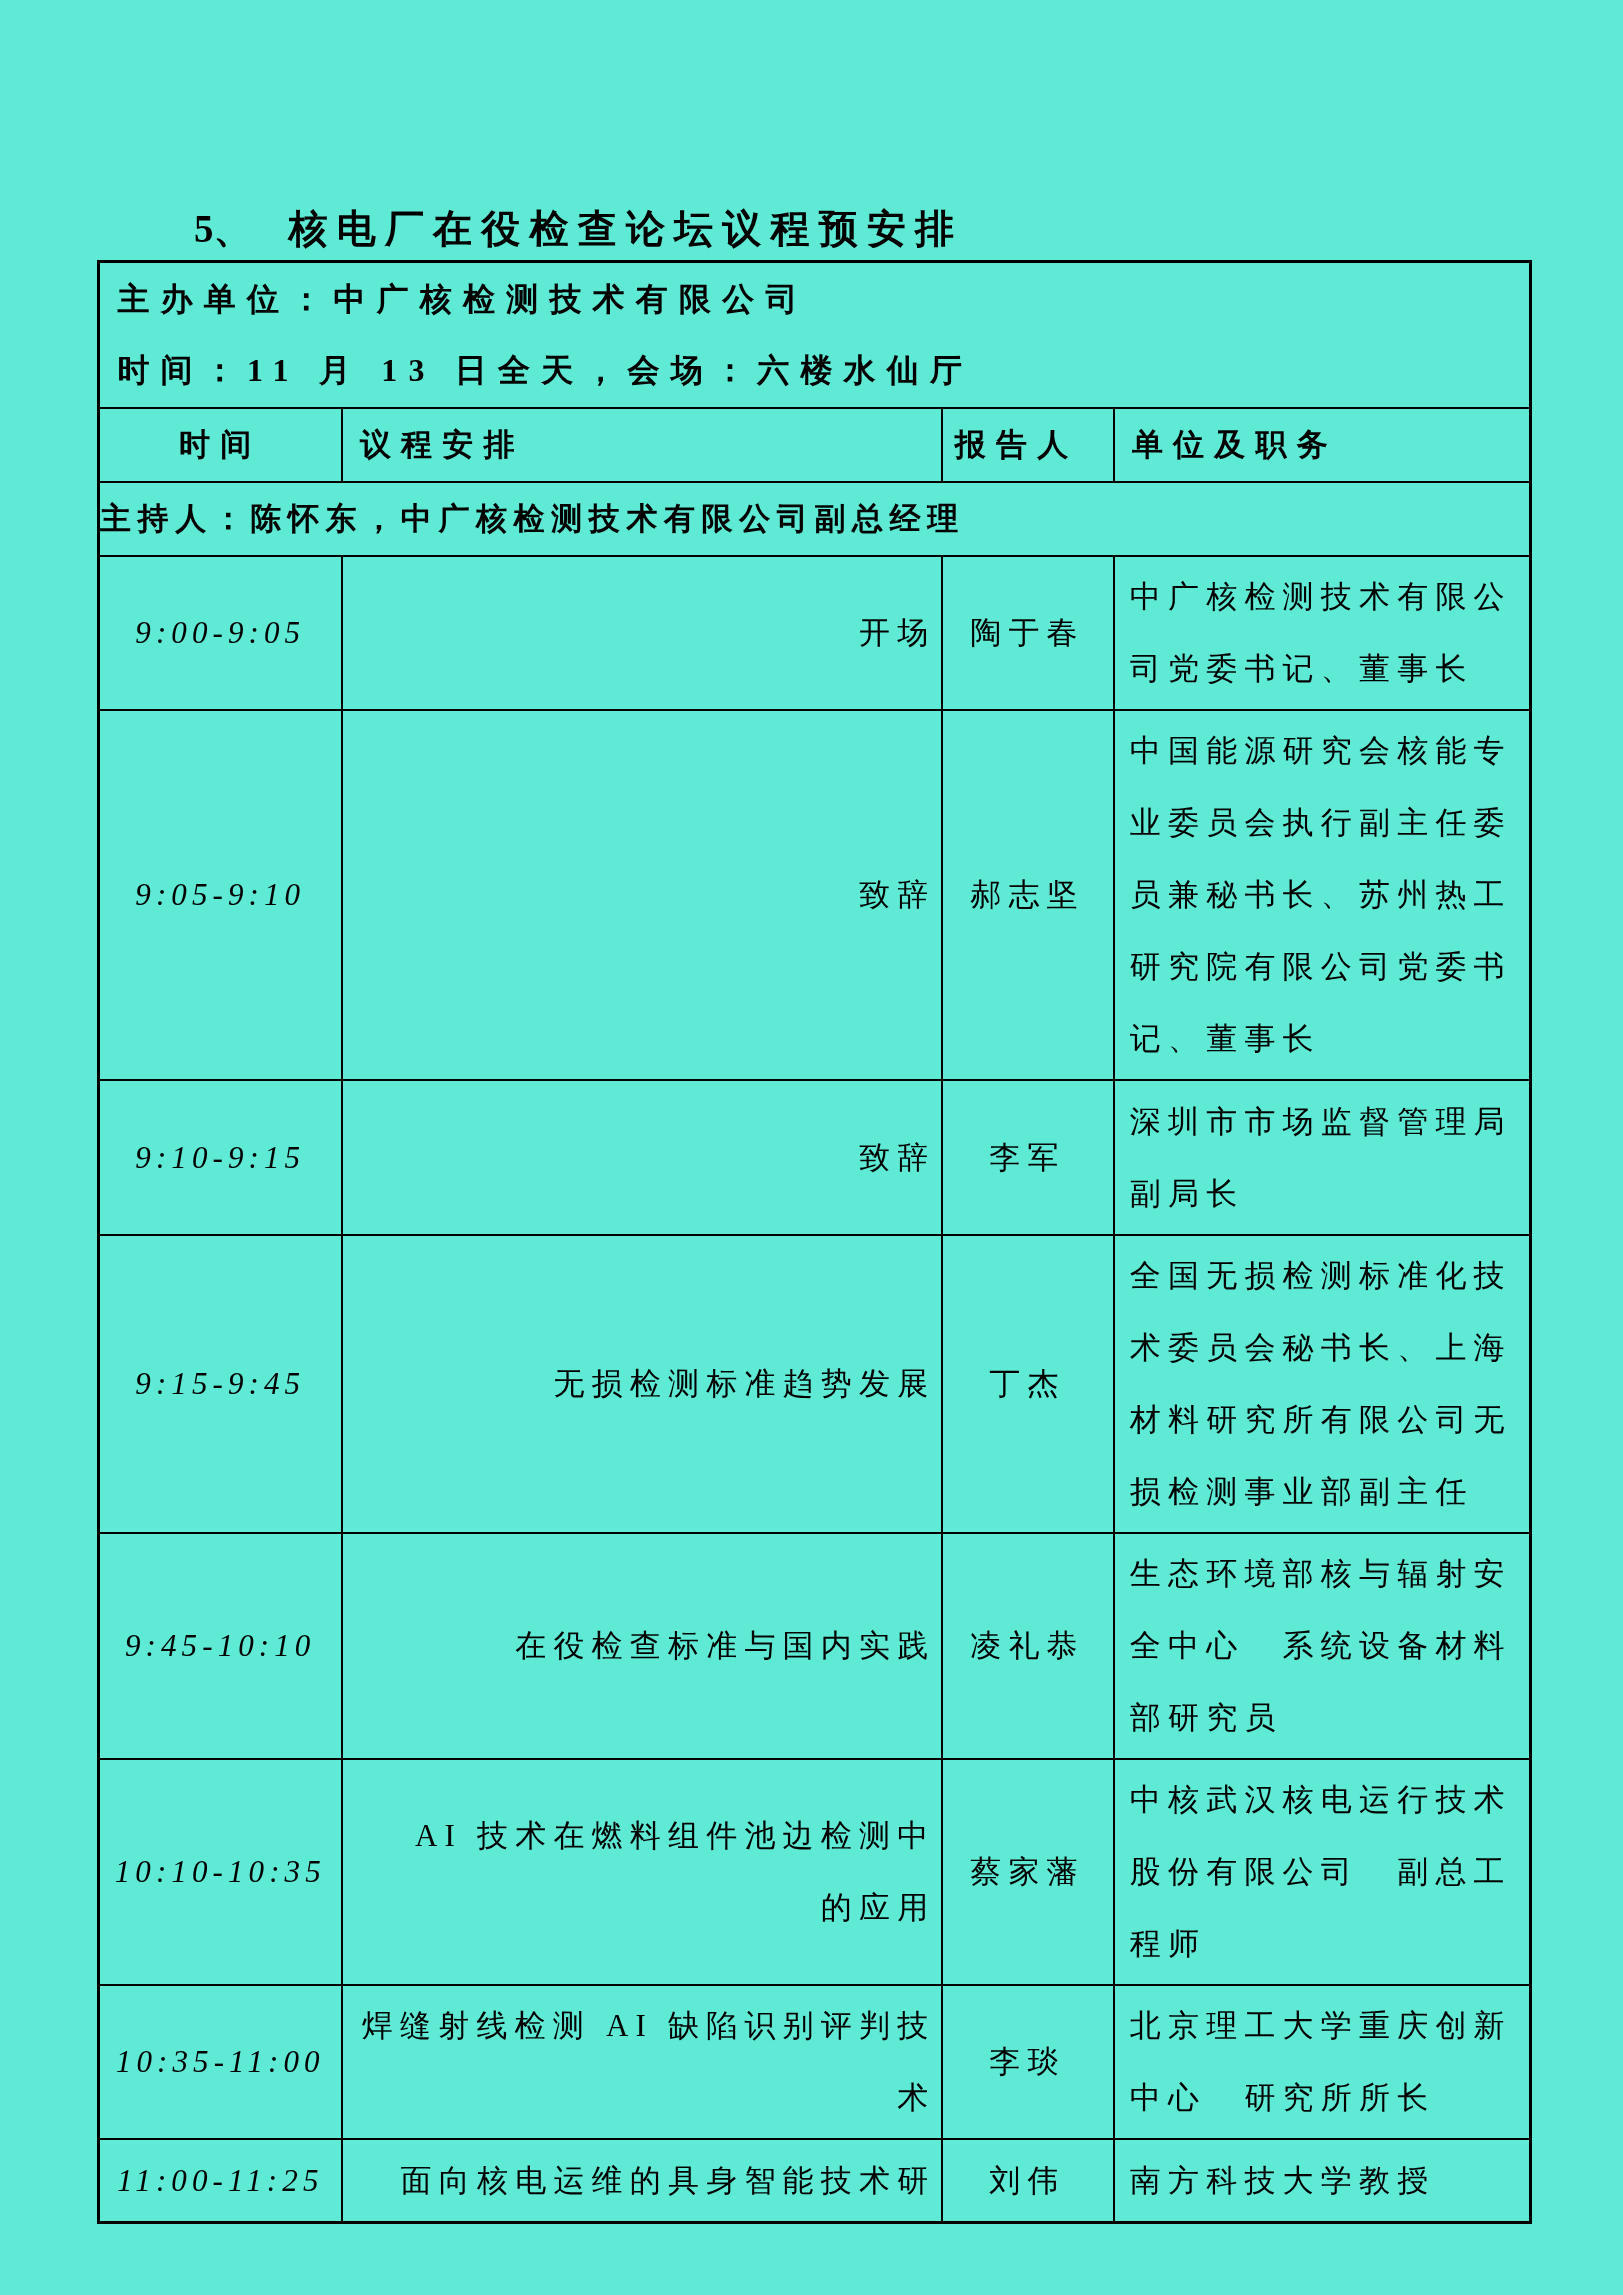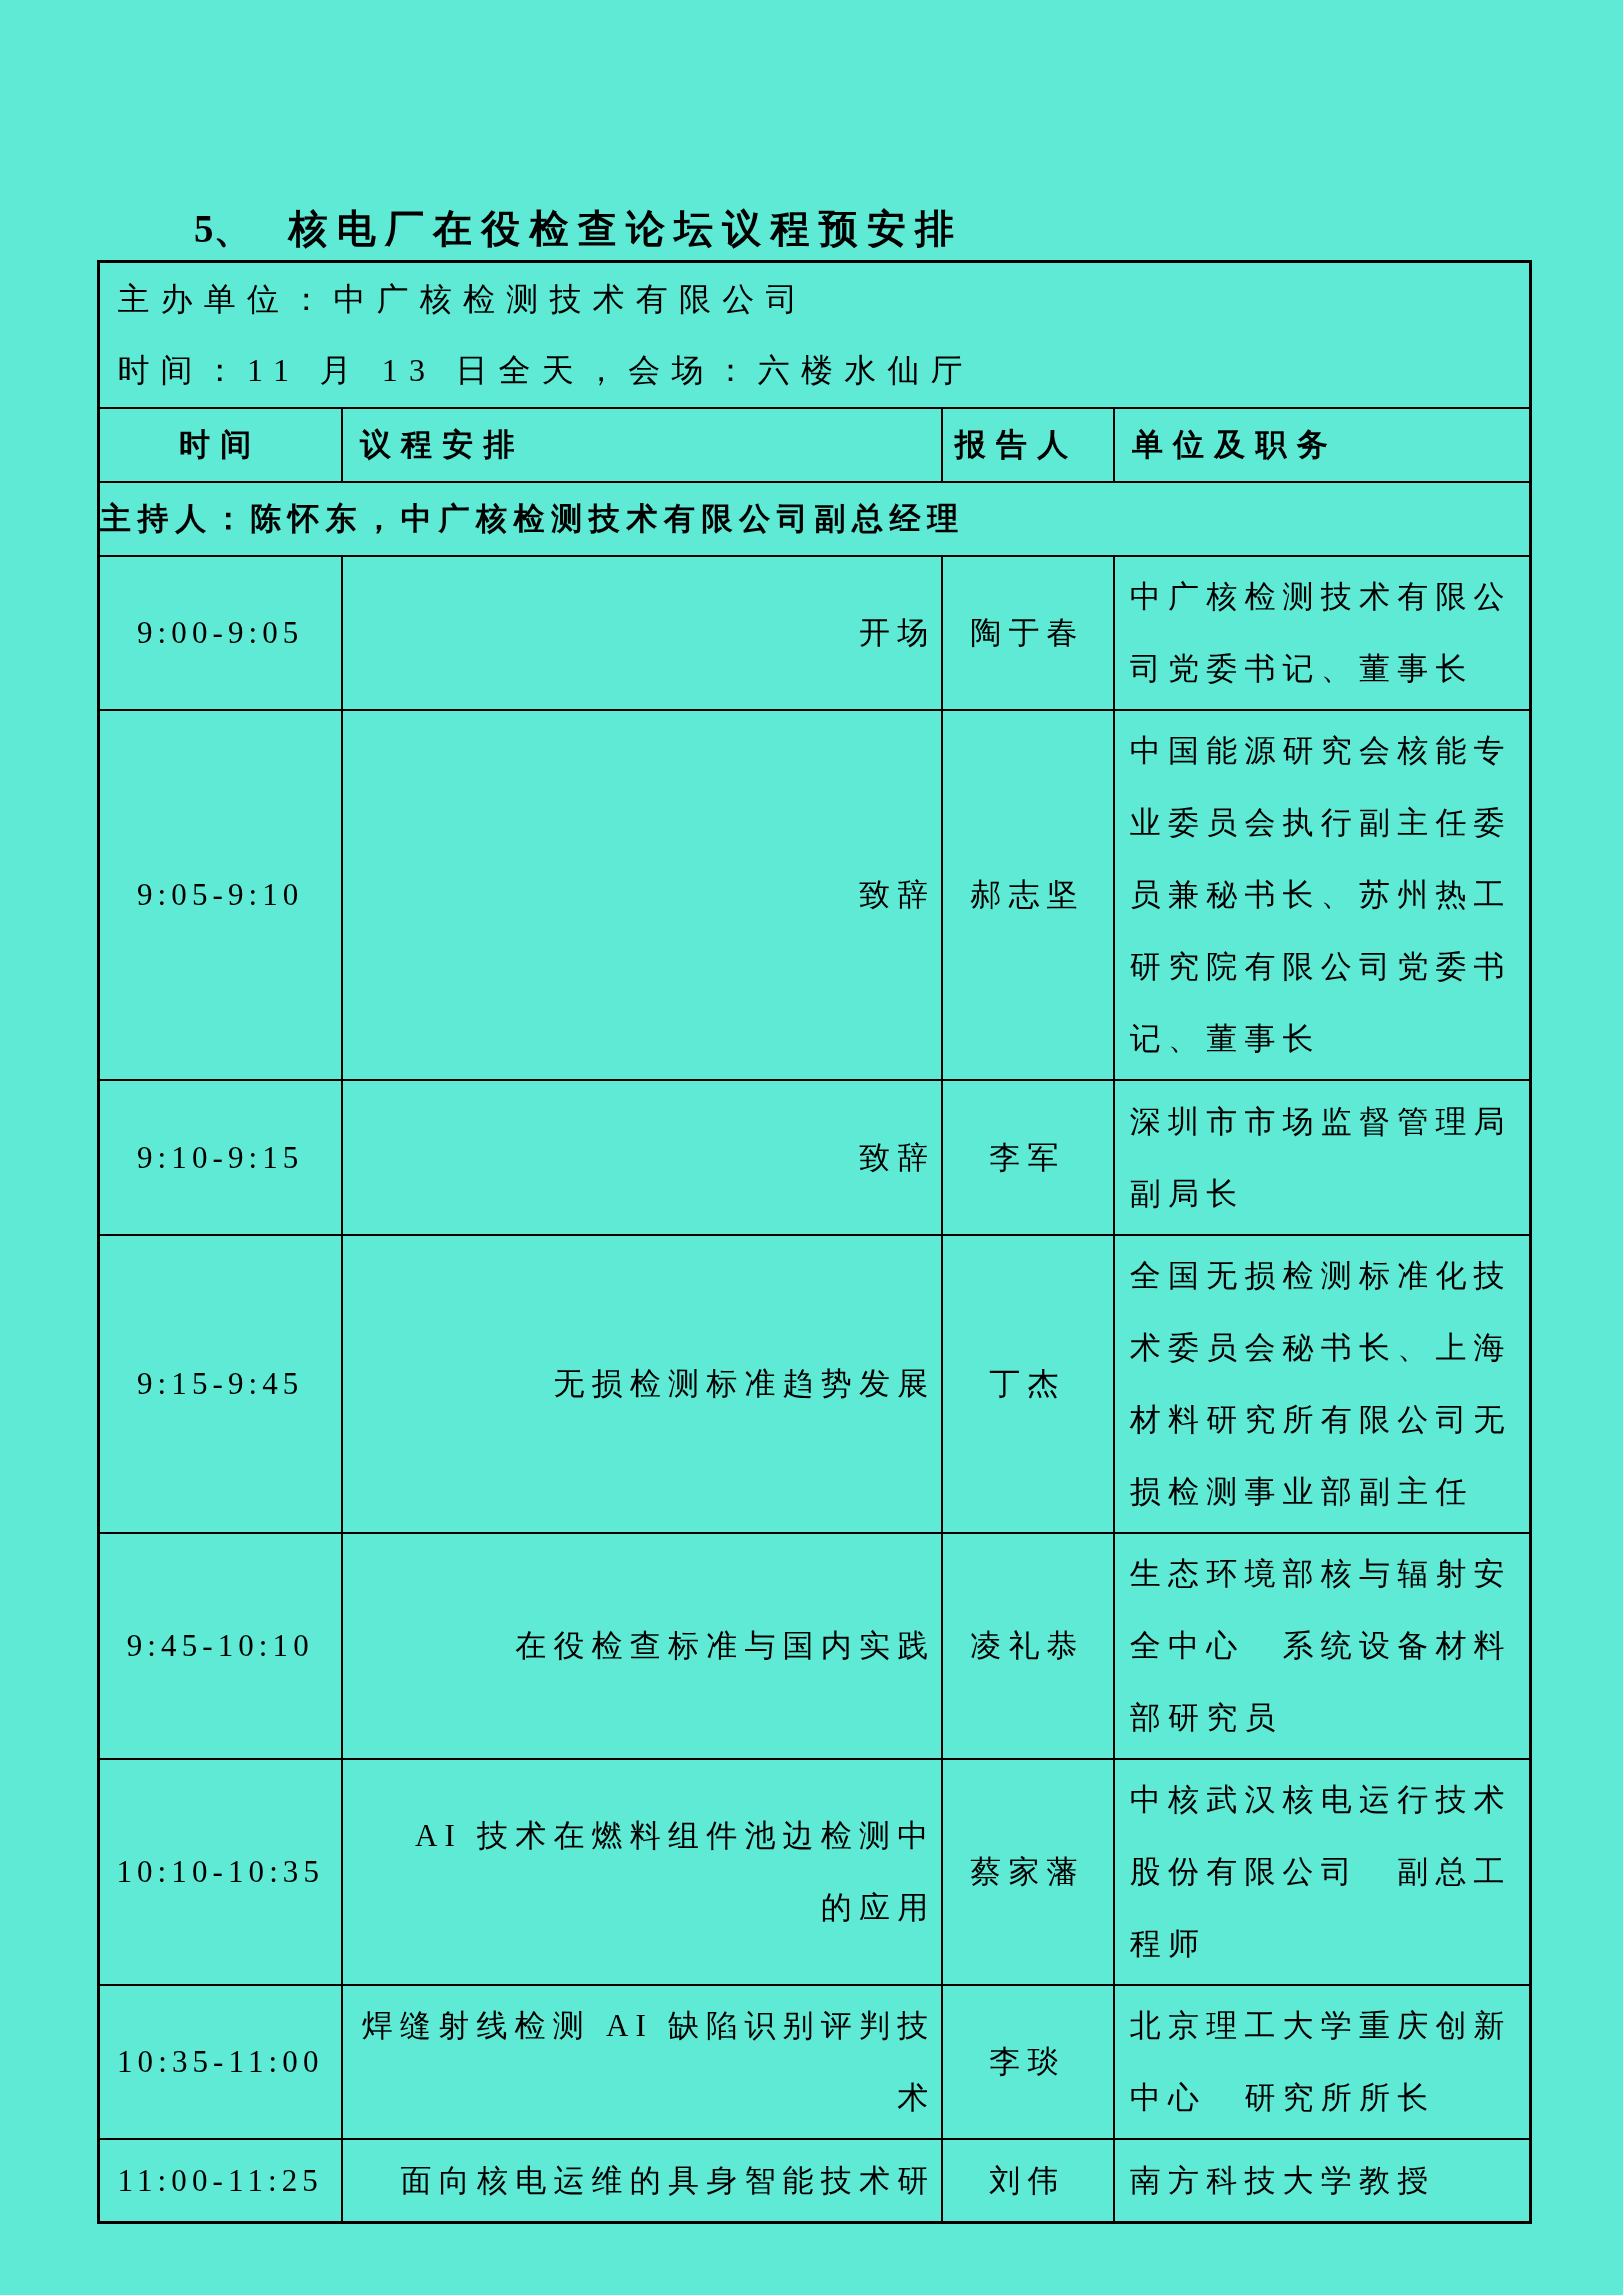--- a/index.html
+++ b/index.html
@@ -35,21 +35,21 @@
     border-bottom-width:2.6px;
     font-size:31px;
     line-height:72px;
     vertical-align:middle;
     padding:0;
     overflow:hidden;
   }
   
   td.meta{
     padding:1px 10.2px 1px 17.4px;
-    font-weight:400;
+    font-weight:700;
     font-size:32px;
     letter-spacing:11.2px;
     line-height:71px;
   }
   
   tr.hdr th{
     font-weight:700;
     letter-spacing:10.2px;
     height:72px;
   }
@@ -61,20 +61,21 @@
     text-align:left;
     font-weight:700;
     letter-spacing:6.6px;
     height:72px;
   }
   
   td.t{
     text-align:center;
     letter-spacing:5.1px;
     white-space:nowrap;
+    font-style:italic;
   }
   td.a{
     text-align:right;
     padding-left:17.4px;
     padding-right:5.1px;
     letter-spacing:7.2px;
     white-space:pre-line;
   }
   td.s{
     text-align:center;

